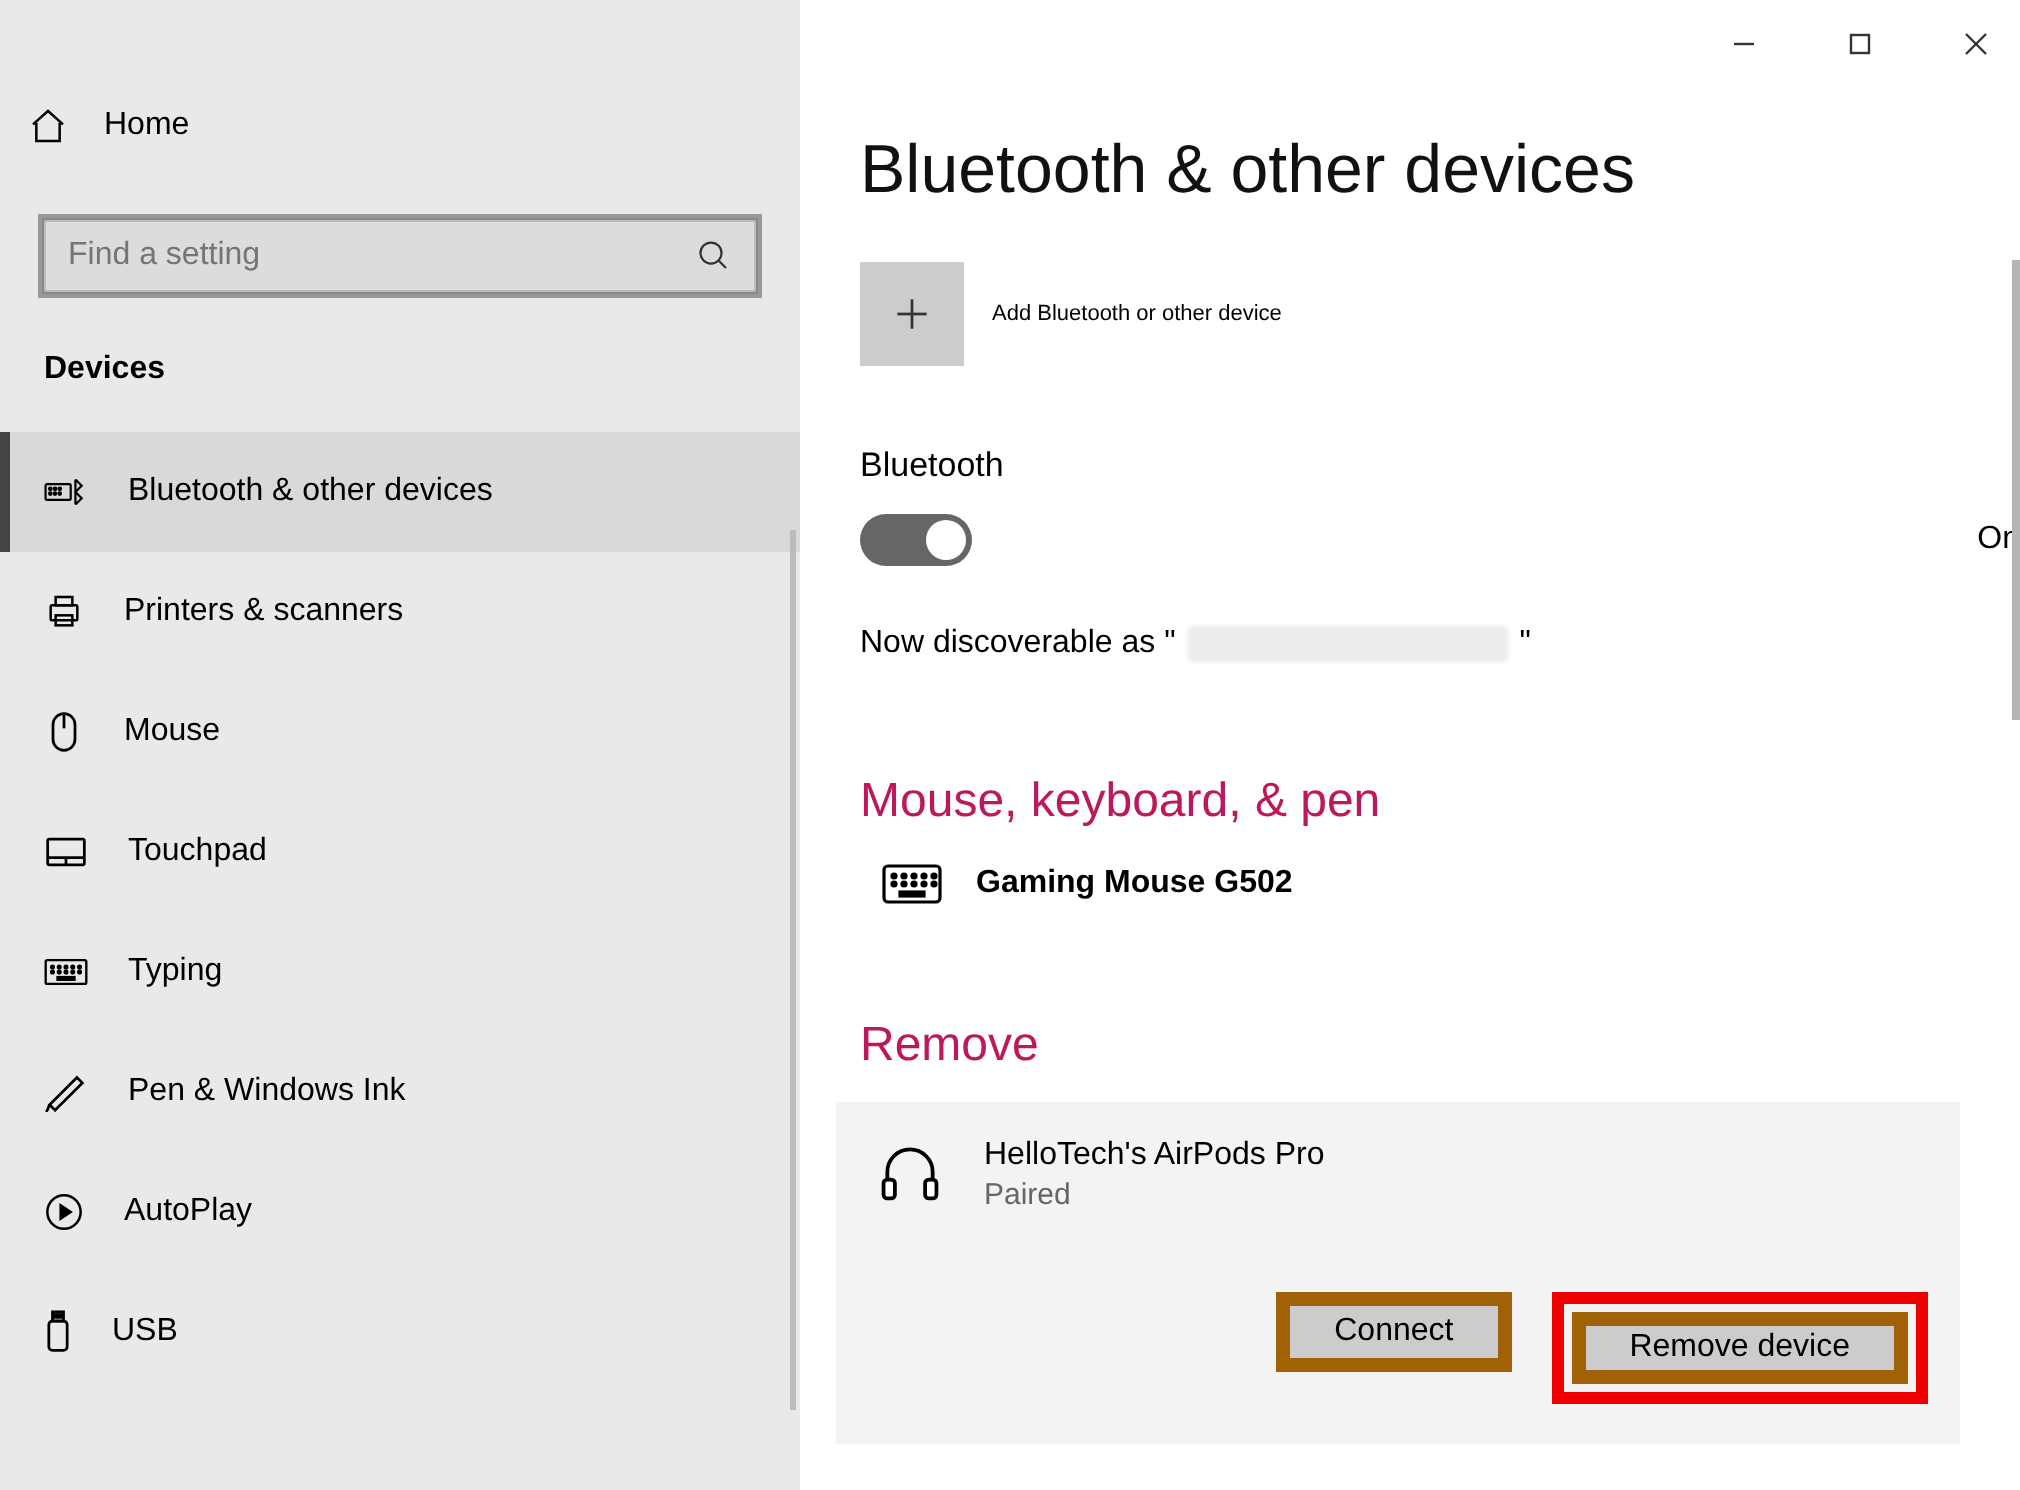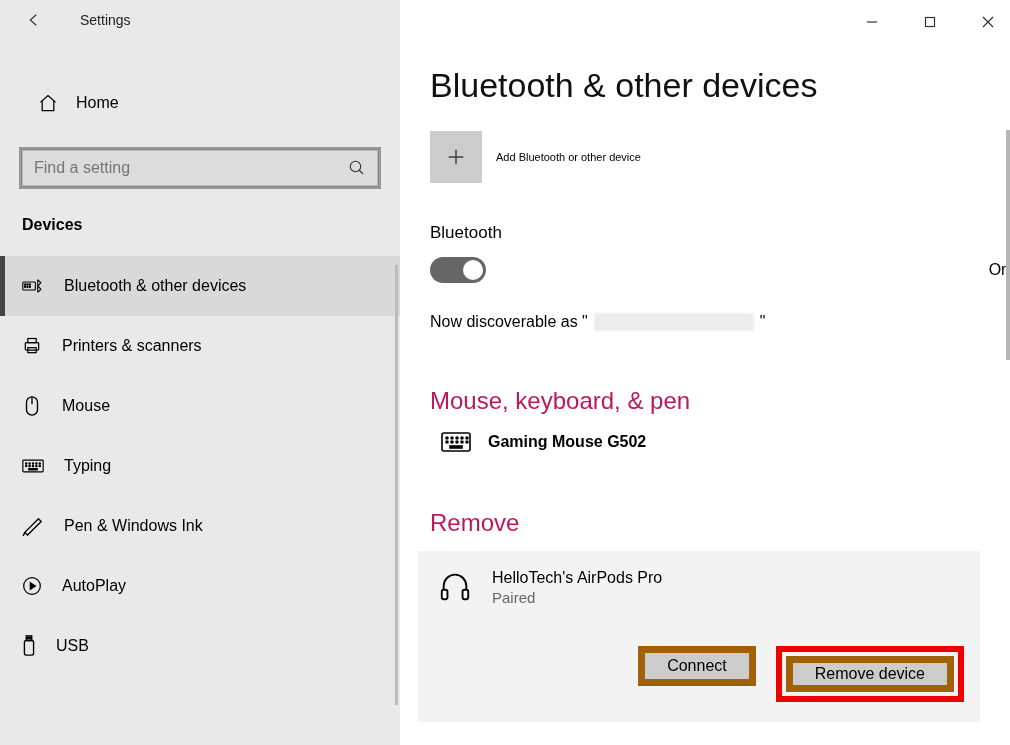--- a/index.html
+++ b/index.html
@@ -37,21 +37,21 @@
     color:#333;
   }
   .title-text {
     margin-left: 34px;
     font-size: 14px;
     color: #222;
   }
   .home-row {
     display:flex; align-items:center;
     height: 46px;
-    padding-left: 38px;
+    padding-left: 14px;
     margin-top: 40px;
     cursor: pointer;
   }
   .home-row span.lbl { margin-left: 18px; font-size: 16px; }
 
   .search-wrap {
     margin: 22px 20px 0 20px;
   }
   .search-box {
     width: 100%;
@@ -250,28 +250,20 @@
   }
 
   svg { display:block; }
 </style>
 </head>
 <body>
 
 <div class="app">
 
   <div class="sidebar">
-    <div class="titlebar">
-      <div class="back-arrow">
-        <svg width="18" height="18" viewBox="0 0 24 24" fill="none" stroke="#333" stroke-width="1.6">
-            <path d="M15 5 L7 12 L15 19"></path>
-          </svg>
-      </div>
-      <div class="title-text">Settings</div>
-    </div>
 
     <div class="home-row">
       <span>
         <svg width="20" height="20" viewBox="0 0 24 24" fill="none" stroke="#000" stroke-width="1.5">
             <path d="M3 11 L12 3 L21 11"></path>
             <path d="M5 10 V21 H19 V10"></path>
           </svg>
       </span>
       <span class="lbl">Home</span>
     </div>
@@ -317,20 +309,30 @@
         <span class="lbl">Printers &amp; scanners</span>
       </div>
       <div class="nav-item">
         <span>
           <svg width="20" height="22" viewBox="0 0 20 24" fill="none" stroke="#000" stroke-width="1.5">
               <rect x="4" y="2" width="12" height="20" rx="6"></rect>
               <line x1="10" y1="2" x2="10" y2="10"></line>
             </svg>
         </span>
         <span class="lbl">Mouse</span>
+      </div>
+      <div class="nav-item">
+        <span>
+          <svg width="22" height="18" viewBox="0 0 24 18" fill="none" stroke="#000" stroke-width="1.5">
+              <rect x="2" y="2" width="20" height="14" rx="1"></rect>
+              <line x1="2" y1="12" x2="22" y2="12"></line>
+              <line x1="12" y1="12" x2="12" y2="16"></line>
+            </svg>
+        </span>
+        <span class="lbl">Touchpad</span>
       </div>
       <div class="nav-item">
         <span>
           <svg width="22" height="16" viewBox="0 0 26 16" fill="none" stroke="#000" stroke-width="1.4">
               <rect x="1" y="1" width="24" height="14" rx="1"></rect>
             <circle cx="5" cy="5" r="0.8" fill="#000"></circle>
               <circle cx="9" cy="5" r="0.8" fill="#000"></circle>
               <circle cx="13" cy="5" r="0.8" fill="#000"></circle>
               <circle cx="17" cy="5" r="0.8" fill="#000"></circle>
               <circle cx="21" cy="5" r="0.8" fill="#000"></circle>

